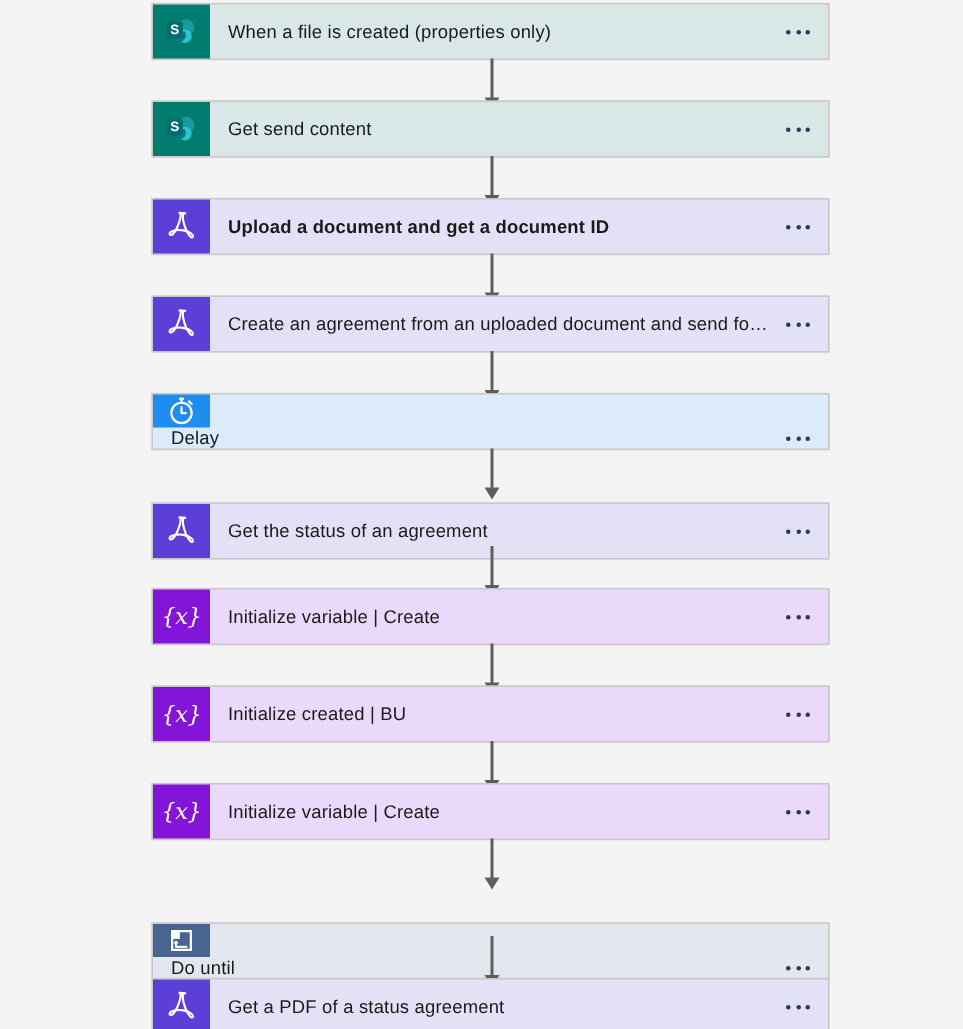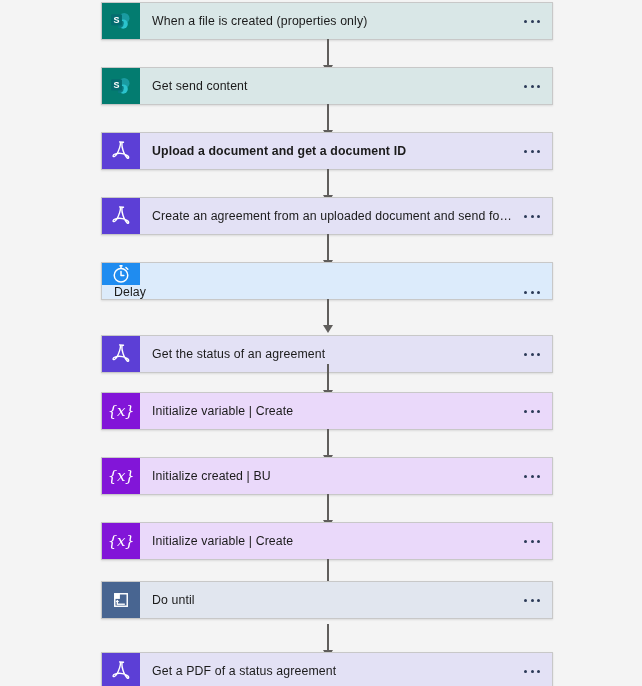--- a/index.html
+++ b/index.html
@@ -295,21 +295,21 @@
       <div class="step-body">
         <span class="step-title">Initialize variable | Create</span>
         <div class="step-menu" title="More commands">
           <i></i>
           <i></i>
           <i></i>
         </div>
       </div>
     </div>
     <div class="connector" style="top: 559px;"></div>
-    <div class="flow-step theme-control" style="top: 581px;">
+    <div class="flow-step theme-control" style="top: 615px; flex-direction: column;">
       <div class="step-icon-tile">
         <span class="step-icon-glyph" style="display: flex; align-items: center; justify-content: center;">
           <svg class="icon-svg" width="22" height="22" viewBox="0 0 24 24">
             <rect x="5.2" y="5.2" width="13.6" height="13.6" fill="none" stroke="#ffffff" stroke-width="1.6"></rect>
             <rect x="5.2" y="5.2" width="5.6" height="5.6" fill="#ffffff"></rect>
             <path d="M8.0 17.2v-4.6" fill="none" stroke="#ffffff" stroke-width="1.5"></path>
             <path d="M8.0 11.8l-2.0 2.4h4.0z" fill="#ffffff"></path>
             <path d="M8.0 16.6h8.2" stroke="#ffffff" stroke-width="1.5"></path>
           </svg>
         </span>

